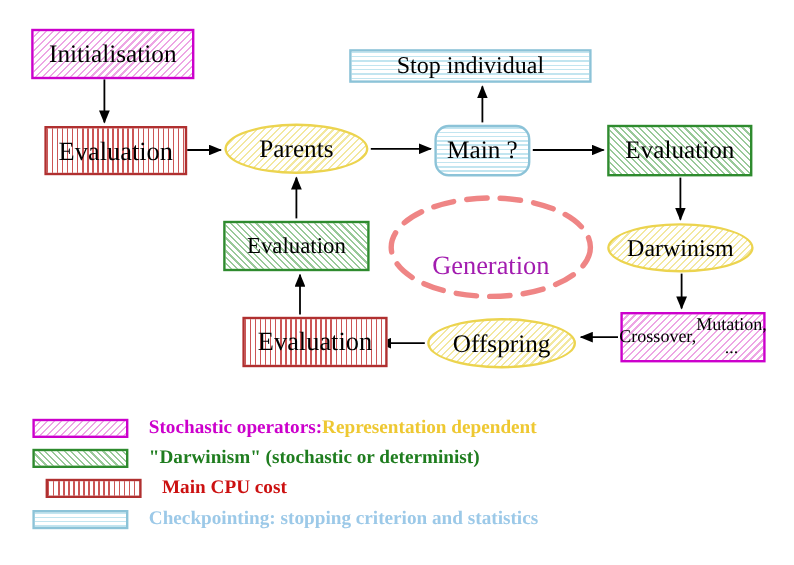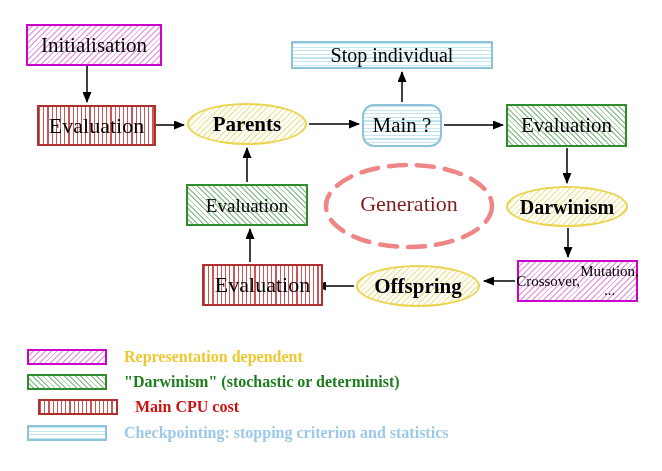--- a/index.html
+++ b/index.html
@@ -6,21 +6,21 @@
   .stage{
     position:relative;width:662px;height:471px;background:#fff;overflow:hidden;
     font-family:"Liberation Serif","DejaVu Serif",serif;color:#000;
   }
   .arrows{position:absolute;left:0;top:0;z-index:0;}
   .node{
     position:absolute;z-index:1;box-sizing:border-box;
     display:flex;align-items:center;justify-content:center;
     text-align:center;font-size:21px;line-height:1;background-color:#fff;
   }
-  .ellipse{border-radius:50%;font-weight:bold;}
+  .ellipse{border-radius:50%;}
   
   .hatch-magenta{
     border:2px solid #cc00cc;
     background-image:repeating-linear-gradient(135deg,rgba(0,0,0,0) 0,rgba(0,0,0,0) 2.8px,#eda6e4 2.8px,#eda6e4 4.1px);
   }
   .hatch-green{
     border:2px solid #2e8b2e;
     background-image:repeating-linear-gradient(45deg,rgba(0,0,0,0) 0,rgba(0,0,0,0) 2.5px,#99c999 2.5px,#99c999 3.8px);
   }
   .stripes-red{
@@ -42,23 +42,23 @@
   .n-best{left:291px;top:41px;width:202px;height:28px;font-size:20px;}
   .n-parents{left:187px;top:103px;width:120px;height:42px;}
   .n-stop{left:362px;top:104px;width:80px;height:43px;border-radius:12px;}
   .n-select{left:506px;top:104px;width:121px;height:43px;}
   .n-genitors{left:506px;top:186px;width:122px;height:41px;font-size:20px;}
   .n-cross{left:517px;top:260px;width:121px;height:42px;font-size:15px;line-height:1.25;}
   .n-replace{left:186px;top:184px;width:122px;height:42px;font-size:19px;}
   .n-eval2{left:191px;top:264px;width:121px;height:42px;font-size:22px;}
   .n-offspring{left:356px;top:265px;width:124px;height:42px;}
   .n-generation{
-    left:323px;top:161px;width:172px;height:86px;z-index:1;position:absolute;
+    left:323px;top:178px;width:172px;height:86px;z-index:1;position:absolute;
     display:flex;align-items:center;justify-content:center;
-    color:#7f1d1d;font-size:22px;background:transparent;
+    color:#a21caf;font-size:22px;background:transparent;
   }
   
   .legend-row{position:absolute;z-index:1;display:flex;align-items:center;font-size:16px;font-weight:bold;}
   .swatch{box-sizing:border-box;width:80px;height:16px;margin-right:17px;background-color:#fff;flex:0 0 auto;}
   .c-magenta{color:#cc00cc;}
   .c-gold{color:#eec832;}
   .c-green{color:#1f7d1f;}
   .c-red{color:#cc1111;}
   .c-cyan{color:#9cc9e8;}
 </style>
@@ -131,20 +131,21 @@
   <div class="node n-offspring ellipse hatch-yellow">
     <span>Offspring</span>
   </div>
 
   <div class="n-generation">
     <span>Generation</span>
   </div>
 
   <div class="legend-row" style="left:27px;top:348px;">
     <span class="swatch hatch-magenta"></span>
+    <span class="c-magenta">Stochastic operators:</span>
     <span class="c-gold">Representation dependent</span>
   </div>
 
   <div class="legend-row" style="left:27px;top:373px;">
     <span class="swatch hatch-green"></span>
     <span class="c-green">"Darwinism" (stochastic or determinist)</span>
   </div>
 
   <div class="legend-row" style="left:27px;top:398px;">
     <span class="swatch stripes-red"></span>

